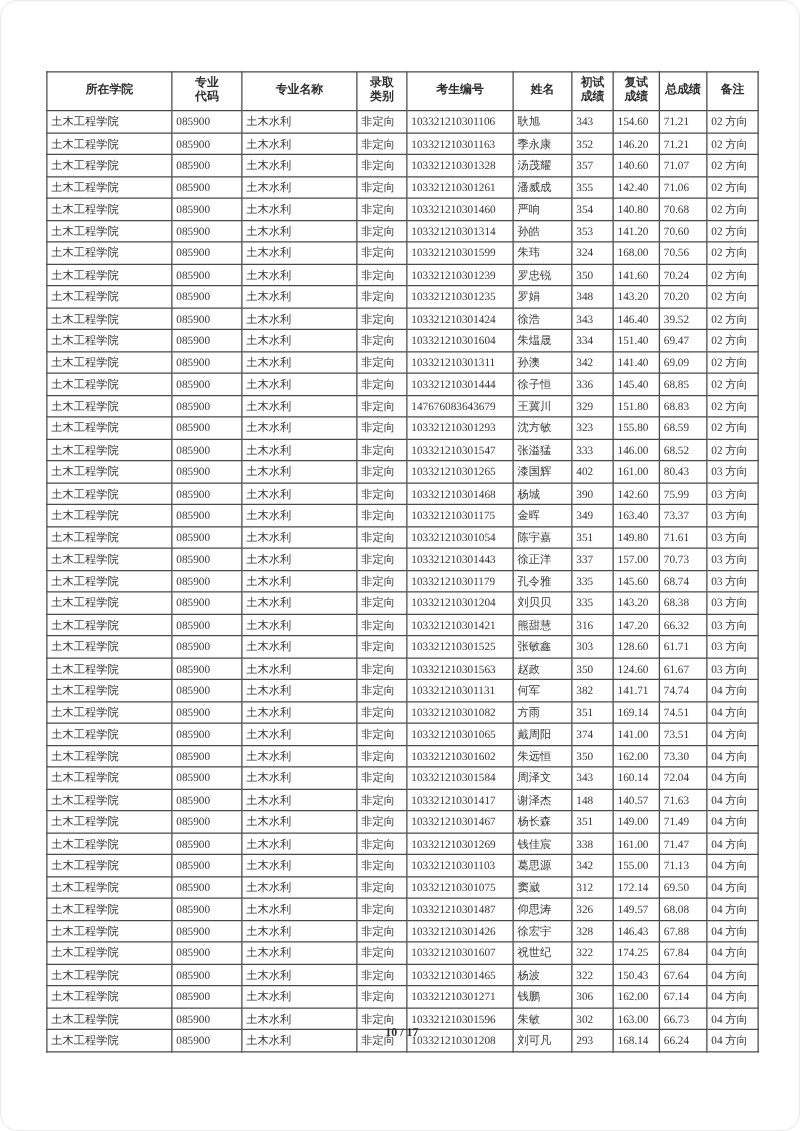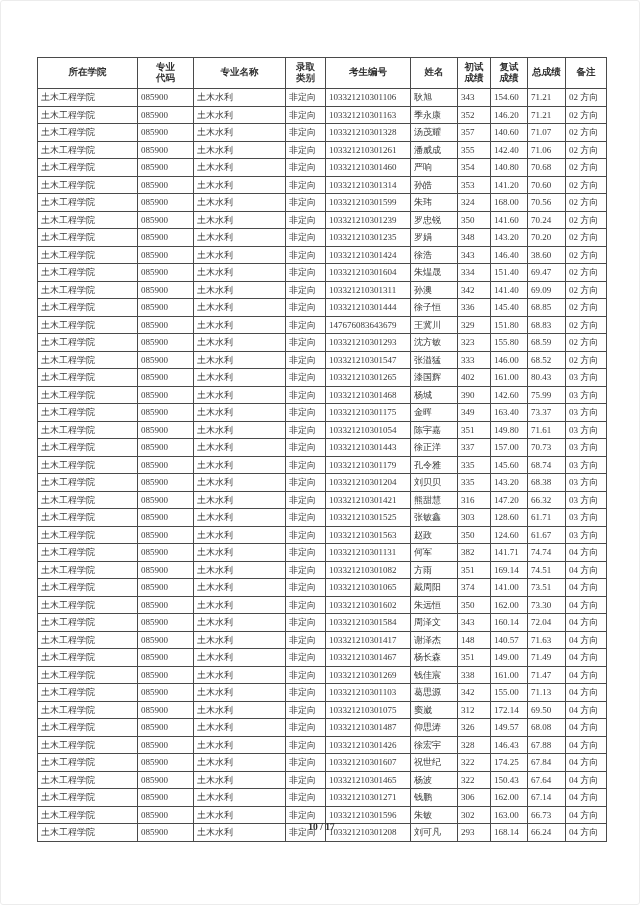--- a/index.html
+++ b/index.html
@@ -4,21 +4,21 @@
 <style>
   html,body{margin:0;padding:0;background:#ffffff;}
   body{
     width:640px;height:905px;
     font-family:"Liberation Serif","DejaVu Serif",serif;
     color:#383838;
     -webkit-font-smoothing:antialiased;
   }
   .page{
     position:relative;width:640px;height:905px;background:#ffffff;
-    border:1px solid #ececec;border-radius:3px;box-sizing:border-box;
+    border:1px solid #ececec;border-radius:14px;box-sizing:border-box;
     overflow:hidden;
   }
   table.results{
     position:absolute;left:36px;top:56px;width:569px;
     border-collapse:collapse;table-layout:fixed;
   }
   table.results th,
   table.results td{
     border:1px solid #4a4a4a;
     overflow:hidden;
@@ -192,21 +192,21 @@
         </tr>
         <tr>
           <td>土木工程学院</td>
           <td>085900</td>
           <td>土木水利</td>
           <td>非定向</td>
           <td>103321210301424</td>
           <td>徐浩</td>
           <td>343</td>
           <td>146.40</td>
-          <td>38.60</td>
+          <td>39.52</td>
           <td>02 方向</td>
         </tr>
         <tr>
           <td>土木工程学院</td>
           <td>085900</td>
           <td>土木水利</td>
           <td>非定向</td>
           <td>103321210301604</td>
           <td>朱煴晟</td>
           <td>334</td>

